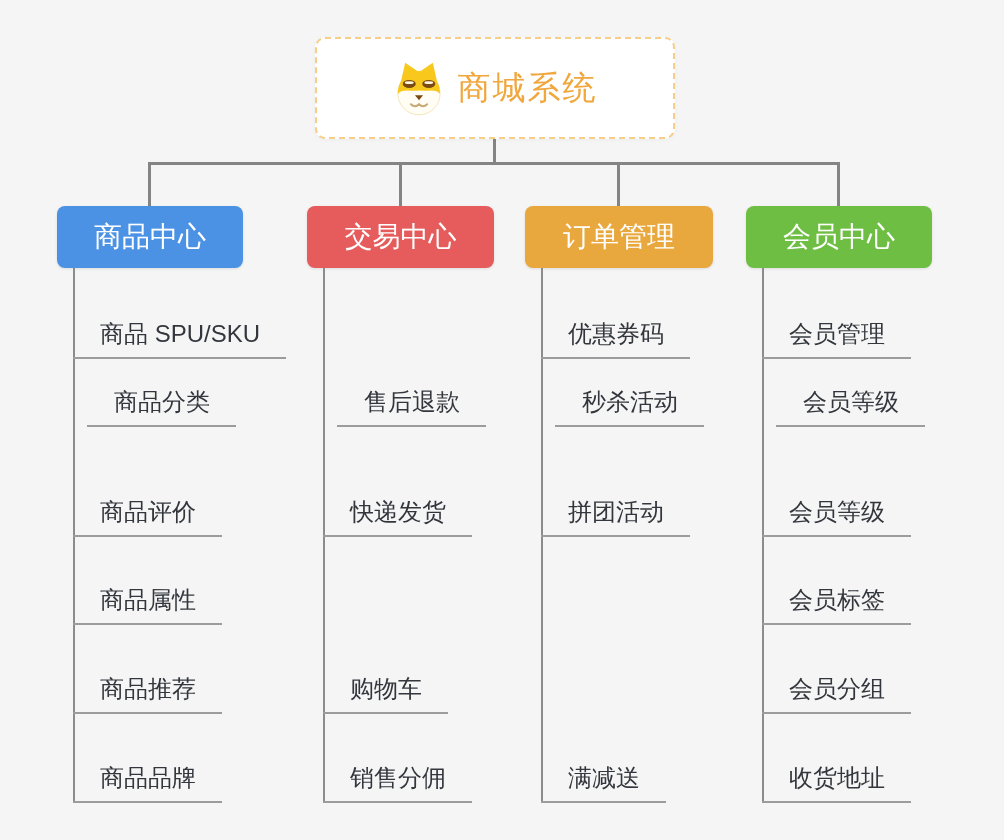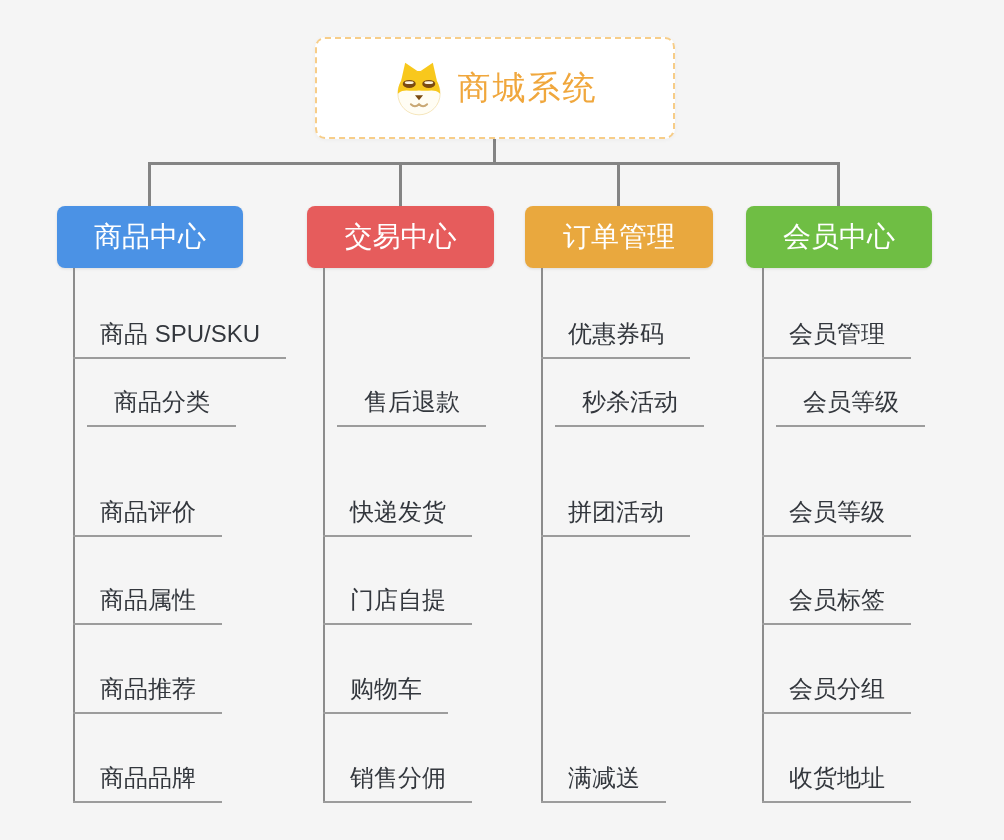--- a/index.html
+++ b/index.html
@@ -83,21 +83,20 @@
   <div class="leaf c1 r2">商品分类</div>
   <div class="leaf c1 r3">商品评价</div>
   <div class="leaf c1 r4">商品属性</div>
   <div class="leaf c1 r6">商品品牌</div>
   <div class="leaf c1 r5">商品推荐</div>
 
   <div class="branch-box b2" style="background: rgb(230, 92, 92);">交易中心</div>
   <div class="trunk t2"></div>
   <div class="leaf c2 r2">售后退款</div>
   <div class="leaf c2 r3">快递发货</div>
-  <div class="leaf c2 r4">门店自提</div>
   <div class="leaf c2 r5">购物车</div>
   <div class="leaf c2 r6">销售分佣</div>
 
   <div class="branch-box b3" style="background: rgb(233, 168, 62);">订单管理</div>
   <div class="trunk t3"></div>
   <div class="leaf c3 r1">优惠券码</div>
   <div class="leaf c3 r2">秒杀活动</div>
   <div class="leaf c3 r3">拼团活动</div>
   <div class="leaf c3 r6">满减送</div>
 

